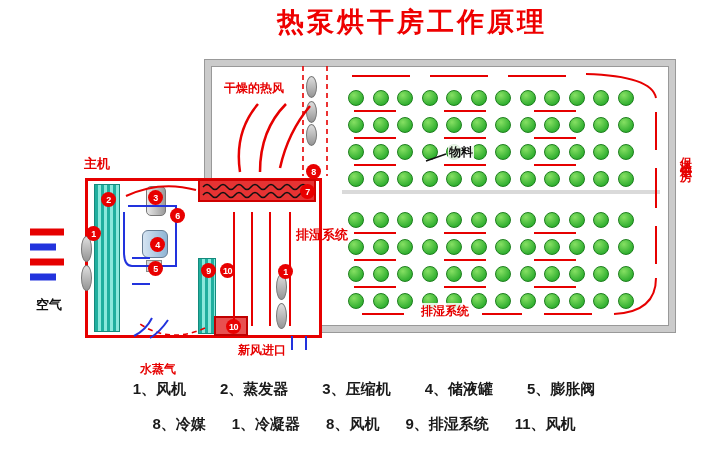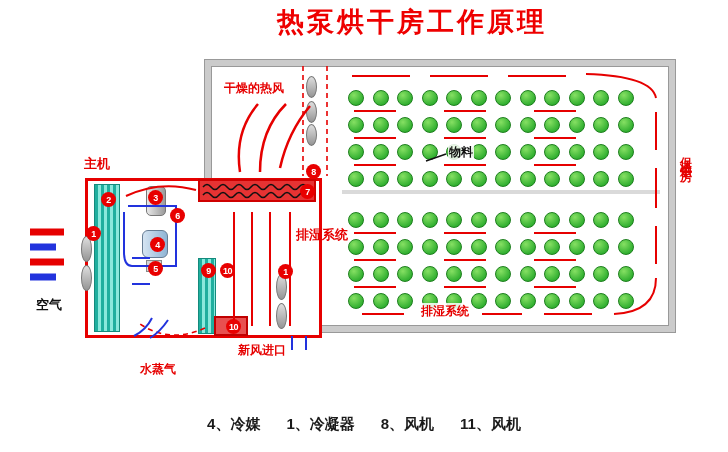--- a/index.html
+++ b/index.html
@@ -287,19 +287,27 @@
   <div class="lbl" style="left:224px;top:80px;">干燥的热风</div>
   <div class="lbl" style="left:84px;top:155px;font-size:13px;">主机</div>
   <div class="lbl k bg" style="left:448px;top:144px;">物料</div>
   <div class="lbl vert" style="left:677px;top:148px;">保温烘干房</div>
   <div class="lbl" style="left:296px;top:226px;font-size:13px;">排湿系统</div>
   <div class="lbl bg" style="left:420px;top:303px;">排湿系统</div>
   <div class="lbl" style="left:238px;top:342px;">新风进口</div>
   <div class="lbl" style="left:140px;top:341px;margin-top:20px;">水蒸气</div>
   <div class="lbl k" style="left:36px;top:296px;font-size:13px;">空气</div>
 
+  <div class="legend row1">
+      <span>1、风机</span>
+      <span>2、蒸发器</span>
+      <span>3、压缩机</span>
+      <span>4、储液罐</span>
+      <span>5、膨胀阀</span>
+    </div>
   <div class="legend row2">
-      <span>4、冷媒</span>
+      <span>8、冷媒</span>
       <span>1、冷凝器</span>
       <span>8、风机</span>
+      <span>9、排湿系统</span>
       <span>11、风机</span>
     </div>
 </div>
 
 </body></html>

